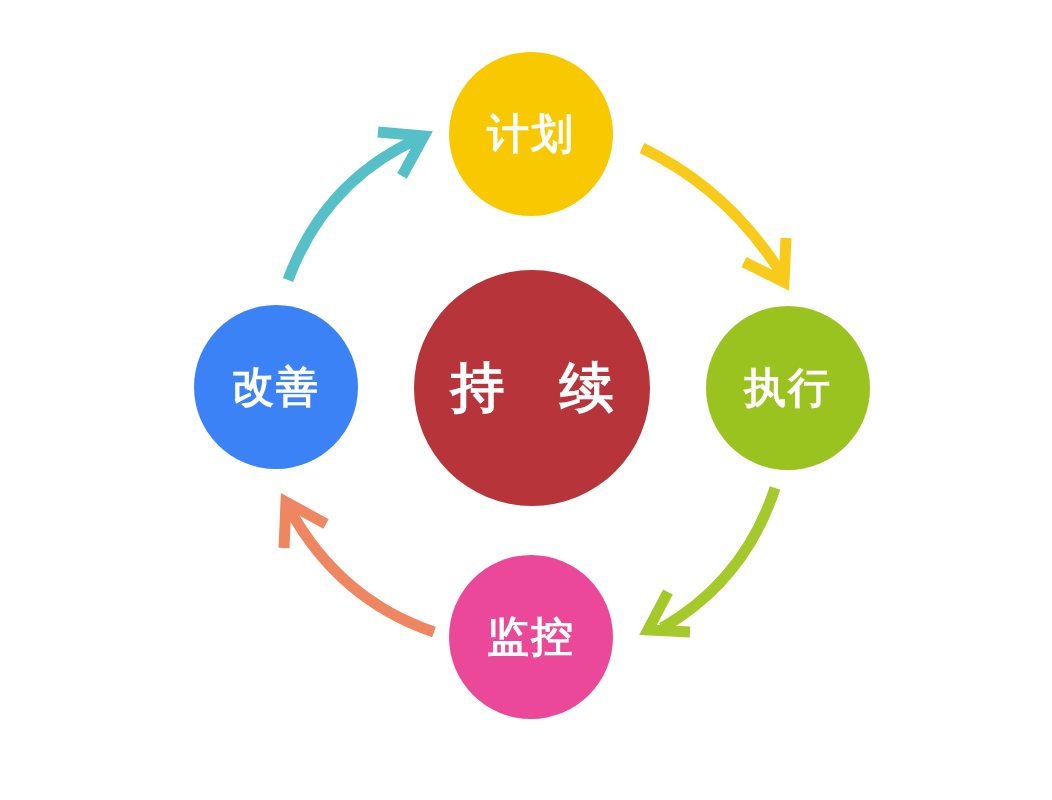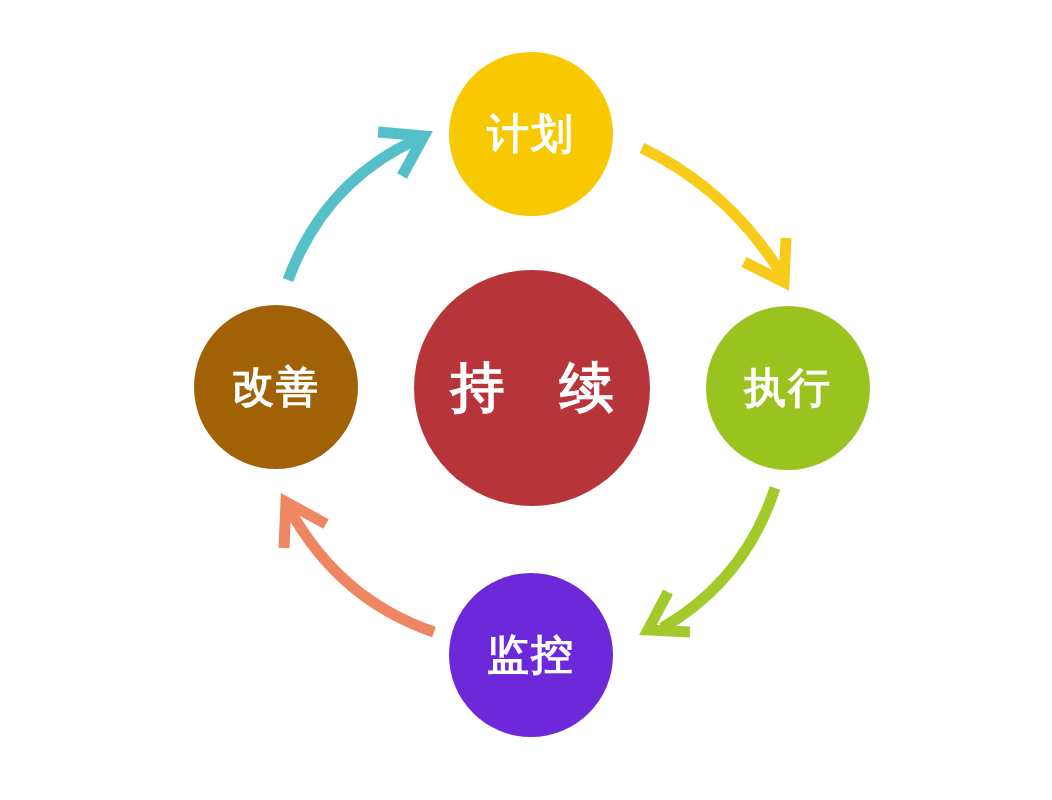--- a/index.html
+++ b/index.html
@@ -47,20 +47,20 @@
   </div>
 
   <div class="node small" style="left:706px; top:306px; width:164px; height:164px; background:#9bc31f;">
     <span>执行</span>
   </div>
 
   <div class="node small" style="left:449px; top:52px; width:164px; height:164px; background:#f8c800;">
     <span>计划</span>
   </div>
 
-  <div class="node small" style="left:449px; top:573px; width:164px; height:164px; background:#6d28d9;">
+  <div class="node small" style="left:449px; top:555px; width:164px; height:164px; background:#ec4899;">
     <span>监控</span>
   </div>
 
-  <div class="node small" style="left:194px; top:305px; width:164px; height:164px; background:#a16207;">
+  <div class="node small" style="left:194px; top:305px; width:164px; height:164px; background:#3b82f6;">
     <span>改善</span>
   </div>
 </div>
 
 </body></html>

